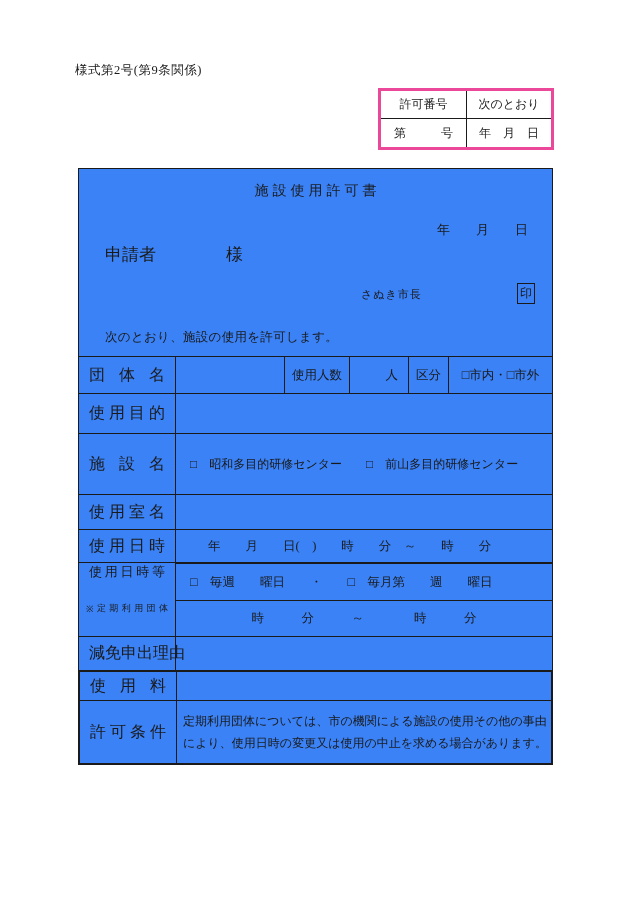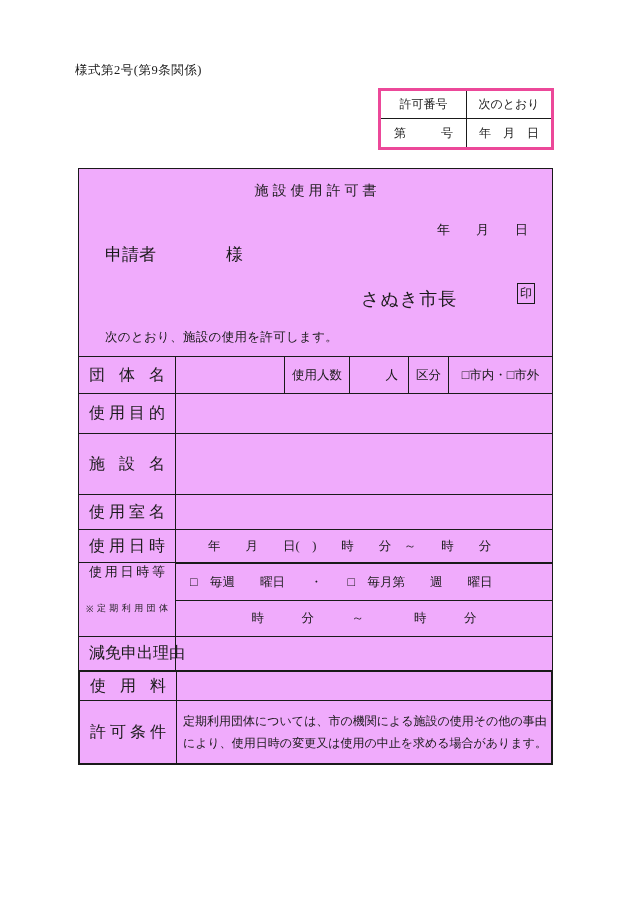--- a/index.html
+++ b/index.html
@@ -15,27 +15,27 @@
   .permit-table { position:absolute; left:378px; top:88px; width:176px; border:3px solid #ec4899; }
   .pt-row { display:flex; }
   .pt-row + .pt-row { border-top:1px solid #1a1a1a; }
   .pt-cell { height:27px; display:flex; align-items:center; justify-content:center; font-size:12px; }
   .pt-row:last-child .pt-cell { height:28px; }
   .pt-c1 { width:86px; border-right:1px solid #1a1a1a; }
   .pt-c2 { flex:1; }
   .pt-blank { justify-content:space-between; padding:0 13px; }
 
   
-  .main-box { position:absolute; left:78px; top:168px; width:475px; border:1px solid #1a1a1a; border-bottom:0; background:#f0abfc; }
+  .main-box { position:absolute; left:78px; top:168px; width:475px; border:1px solid #1a1a1a; border-bottom:0; background:#3b82f6; }
   .box-header { position:relative; height:187px; }
   .doc-title { position:absolute; top:13px; left:0; right:0; text-align:center; font-size:14px; letter-spacing:4px; text-indent:4px; }
   .doc-date { position:absolute; top:52px; right:24px; font-size:13px; }
   .applicant { position:absolute; top:74px; left:26px; font-size:17px; }
   .applicant .honorific { display:inline-block; margin-left:70px; }
-  .mayor { position:absolute; top:118px; left:282px; font-size:18px; letter-spacing:1px; }
+  .mayor { position:absolute; top:118px; left:282px; font-size:11px; letter-spacing:1px; }
   .seal { position:absolute; top:114px; left:438px; border:1px solid #1a1a1a; font-size:12px; padding:1px 2px; }
   .intro { position:absolute; top:160px; left:26px; font-size:12.5px; letter-spacing:.3px; }
 
   
   .row { display:flex; border-top:1px solid #1a1a1a; }
   .cell { display:flex; align-items:center; font-size:12.5px; }
   .label-cell { width:97px; border-right:1px solid #1a1a1a; flex-shrink:0; display:flex; align-items:center; }
   .spread { flex:1; display:flex; justify-content:space-between; padding:0 10px; }
   .content { flex:1; padding-left:8px; }
   .bl { border-left:1px solid #1a1a1a; }
@@ -133,20 +133,21 @@
     </div>
 
     <div class="row h61">
       <div class="label-cell">
           <div class="spread">
             <span>施</span>
             <span>設</span>
             <span>名</span>
           </div>
         </div>
+      <div class="cell content facility-opts">□　昭和多目的研修センター　　□　前山多目的研修センター</div>
     </div>
 
     <div class="row h35">
       <div class="label-cell">
           <div class="spread">
             <span>使</span>
             <span>用</span>
             <span>室</span>
             <span>名</span>
           </div>

